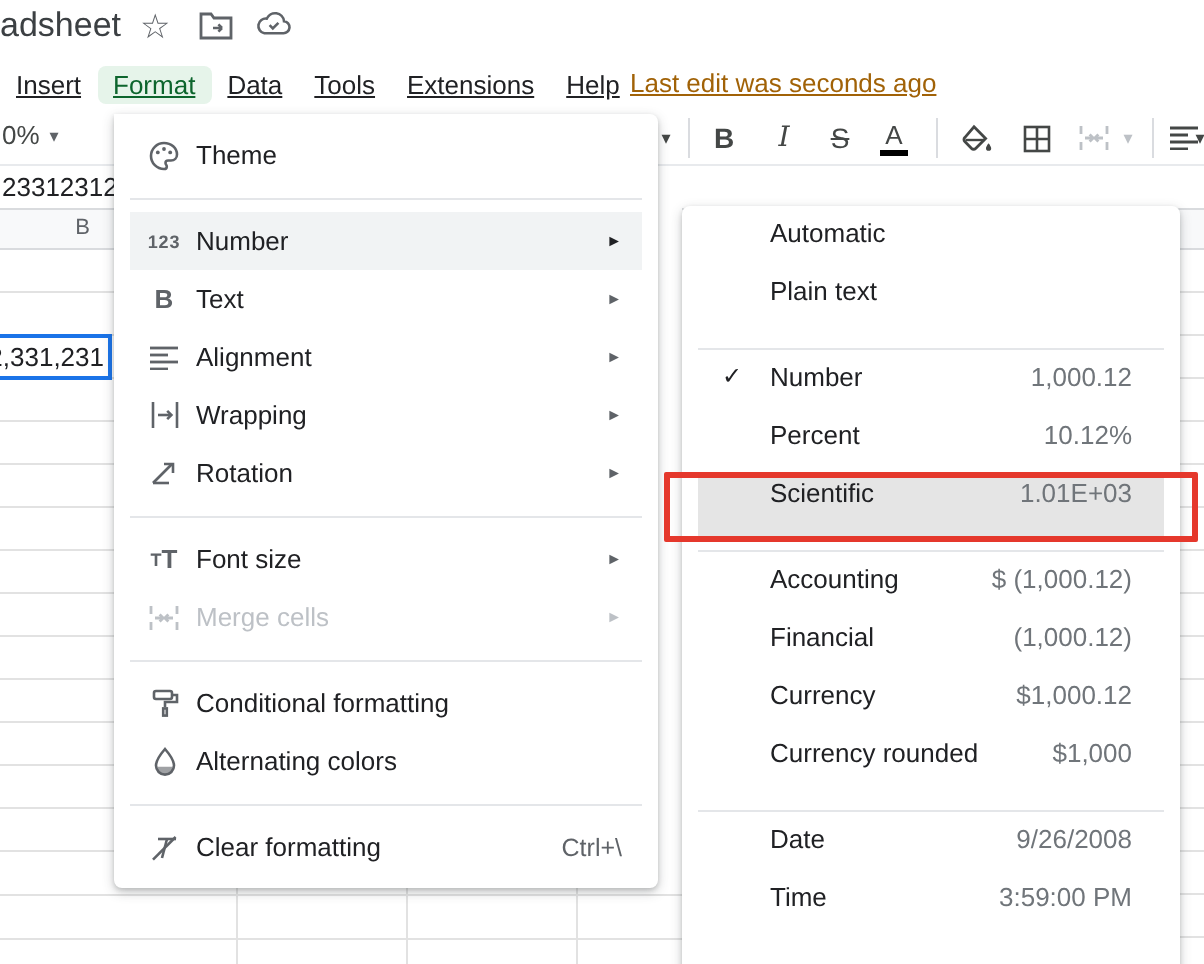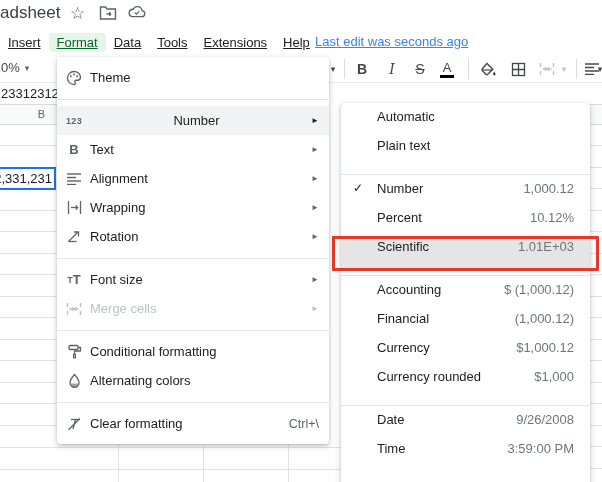--- a/index.html
+++ b/index.html
@@ -13,21 +13,21 @@
   .titlebar { position:absolute; left:0; top:0; width:602px; height:30px; }
   .doc-title { position:absolute; left:0; top:3px; font-size:17px; color:#3c4043; }
   .tb-icon { position:absolute; top:5px; color:#5f6368; }
   .star { left:70px; font-size:17px; top:3px; }
   .folder { left:99px; }
   .cloud { left:128px; }
   
   .menubar { position:absolute; left:0; top:31px; height:22px; display:flex; align-items:center; }
   .mb-item { padding:2px 8px; border-radius:4px; color:#202124; cursor:default; white-space:nowrap;text-decoration:underline; }
   .mb-item.active { background:#e6f4ea; color:#0d652d; }
-  .last-edit { position:absolute; left:315px; top:34px; color:#3b82f6; text-decoration:underline; font-size:13px; white-space:nowrap; }
+  .last-edit { position:absolute; left:315px; top:34px; color:#a16207; text-decoration:underline; font-size:13px; white-space:nowrap; }
   
   .toolbar-border { position:absolute; left:0; top:82px; width:602px; height:1px; background:#e8eaed; }
   .zoom-ctl { position:absolute; left:1px; top:60px; color:#444746; display:flex; align-items:center; gap:5px; }
   .caret { font-size:9px; color:#5f6368; }
   .t-ico { position:absolute; top:59px; color:#444746; display:flex; align-items:center; justify-content:center; width:20px; height:20px; }
   .t-sep { position:absolute; top:59px; width:1px; height:20px; background:#dadce0; }
   .bold-b { font-weight:700; font-size:14px; }
   .ital-i { font-style:italic; font-family:"DejaVu Serif", serif; font-size:14px; }
   .strike-s { text-decoration:line-through; font-size:14px; }
   .acolor { display:flex; flex-direction:column; align-items:center; line-height:13px; }
@@ -49,32 +49,32 @@
   .hline { position:absolute; left:0; width:341px; height:1px; background:#e2e2e2; }
   .vline { position:absolute; top:444px; width:1px; height:38px; background:#e2e2e2; }
   .sel-cell {
     position:absolute; left:-3px; top:167px; width:59px; height:23px;
     border:2px solid #1a73e8; background:#fff; display:flex; align-items:center;
     justify-content:flex-end; padding-right:2px; font-size:13px; color:#202124;
   }
   .white-gap { position:absolute; left:329px; top:103px; width:12px; height:341px; background:#fff; z-index:4; }
   
   .menu {
-    position:absolute; background:#fff; padding:6px 0;
+    position:absolute; background:#fff; padding:6px 8px;
     box-shadow:0 2px 6px rgba(60,64,67,.28), 0 1px 2px rgba(60,64,67,.18);
   }
   #format-menu { left:57px; top:57px; width:272px; height:387px; border-radius:0 4px 4px 4px; z-index:5; }
   #number-menu { left:341px; top:103px; width:249px; height:390px; border-radius:4px; z-index:6; }
   .mdiv { height:1px; background:#e4e6e9; margin:6.5px 0; }
   .mi { display:flex; align-items:center; height:29px; padding:0 10px 0 9px; color:#202124; cursor:default; }
   .mi .ic { width:16px; height:16px; margin-right:8px; flex:none; display:flex; align-items:center; justify-content:center; color:#5f6368; }
   .mi .lbl { flex:1; white-space:nowrap; }
   .mi .arr { font-size:8px; color:#5f6368; margin-left:8px; }
   .mi .arr-dark { color:#202124; }
-  .mi.hl { background:#f1f3f4;text-align:center; }
+  .mi.hl { background:#f1f3f4; }
   .mi.dis, .mi.dis .ic { color:#bdc1c6; }
   .short { color:#5f6368; font-size:12.5px; }
   .ic123 { font-weight:700; font-size:9px; letter-spacing:.4px; }
   .icB { font-weight:700; font-size:13px; }
   .icTT .t1 { font-size:9px; font-weight:600; }
   .icTT .t2 { font-size:13px; font-weight:600; }
   .si { display:flex; height:29px; padding:0 16px 0 12px; cursor:default; }
   .si .chk { width:18px; margin-right:6px; font-size:12px; color:#202124; flex:none; }
   .si .slbl { color:#202124; white-space:nowrap; }
   .si .sval { margin-left:auto; color:#70757a; white-space:nowrap; }

